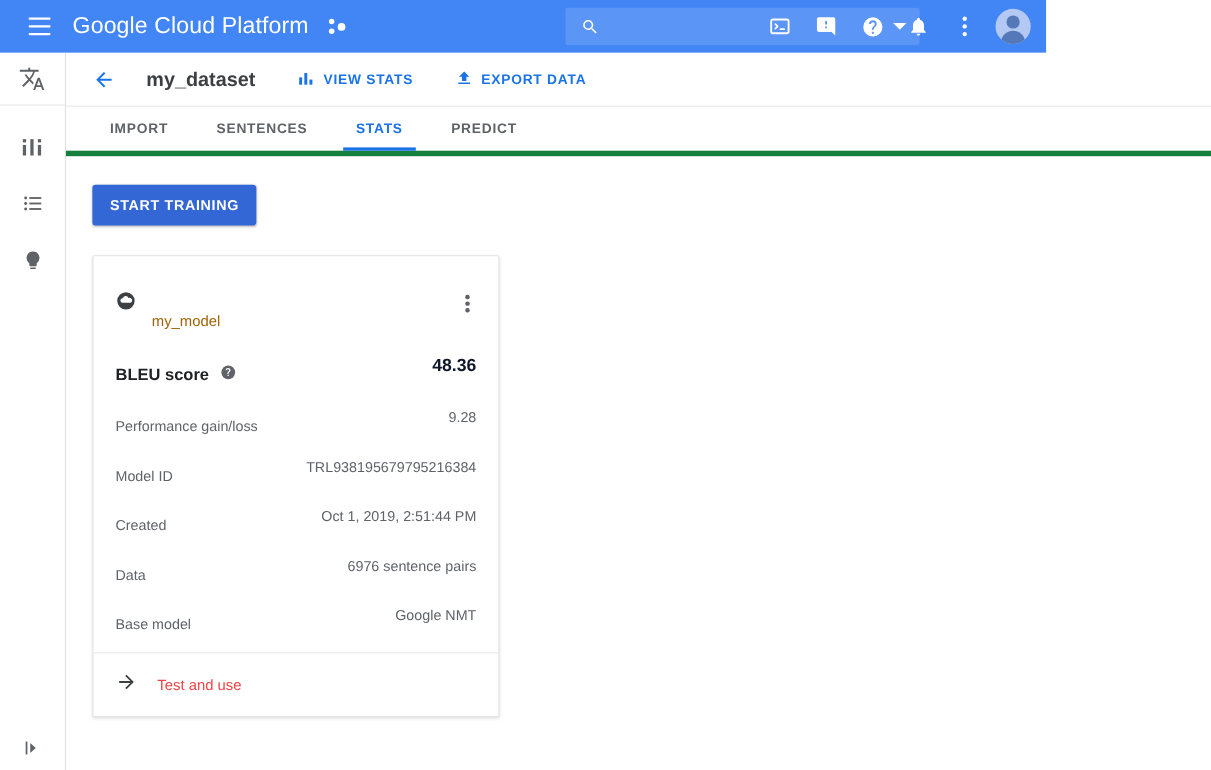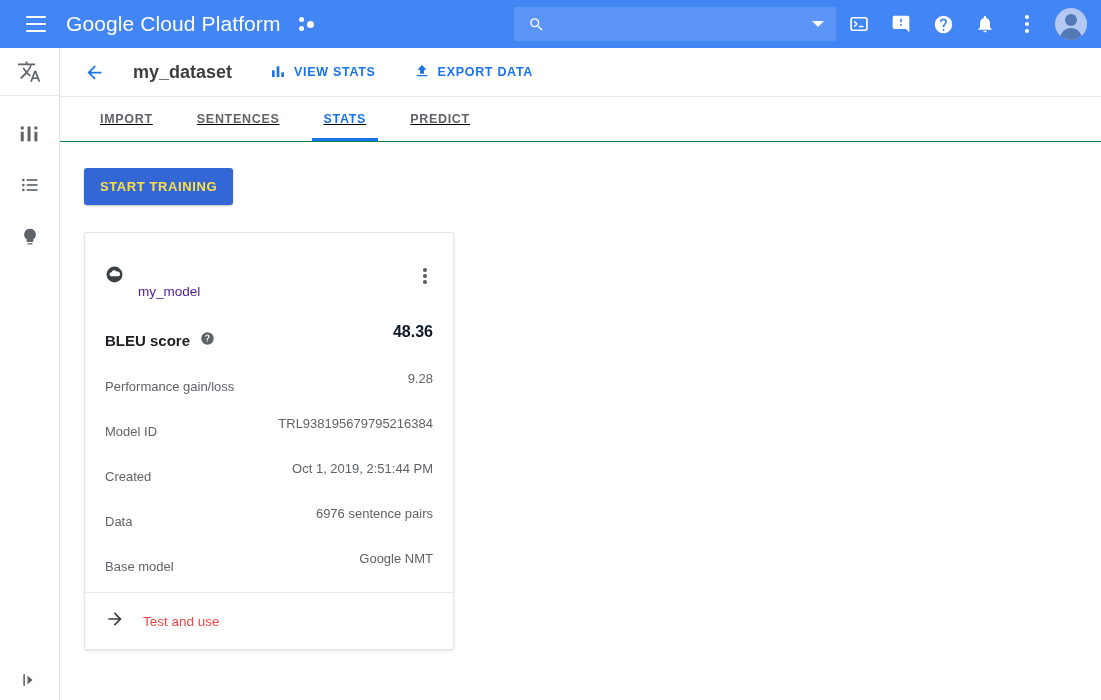--- a/index.html
+++ b/index.html
@@ -7,21 +7,21 @@
     margin: 0; padding: 0;
     width: 1101px; height: 700px;
     background: #ffffff;
     font-family: "Liberation Sans", sans-serif;
     overflow: hidden;
   }
 
   
   .topbar {
     position: absolute; left: 0; top: 0;
-    width: 1101px; height: 48px;
+    width: 951px; height: 48px;
     background: #4285f4;
     display: flex; align-items: center;
   }
   .hamburger {
     width: 48px; height: 48px; margin-left: 12px;
     display: flex; flex-direction: column; justify-content: center;
     align-items: center; gap: 5px; cursor: pointer;
   }
   .hamburger span {
     display: block; width: 20px; height: 2px; background: #ffffff; border-radius: 1px;
@@ -119,56 +119,56 @@
     font-size: 18px; color: #3c4043; font-weight: bold;
     margin-left: 23px; margin-right: 38px; white-space: nowrap;
   }
   .hdr-action {
     display: flex; align-items: center; gap: 8px;
     color: #1a73e8; font-size: 12.5px; font-weight: bold;
     letter-spacing: .7px; cursor: pointer; margin-right: 38px;
   }
 
   .tabbar {
-    height: 45px; border-bottom: 1px solid #15803d;
-    display: flex; align-items: stretch; padding-left: 18px; position: relative; text-decoration: underline;
+    height: 45px; border-bottom: 5px solid #15803d;
+    display: flex; align-items: stretch; padding-left: 18px; position: relative;
   }
   .tab {
     display: flex; align-items: center; padding: 0 22px;
     font-size: 12.5px; font-weight: bold; letter-spacing: .7px;
     color: #5f6368; cursor: pointer; position: relative;
   }
   .tab.active { color: #1a73e8; }
   .tab.active::after {
     content: ""; position: absolute; left: 10px; right: 10px; bottom: 0;
     height: 3px; background: #1a73e8;
   }
   .tabbar-right {
     margin-left: auto; display: flex; align-items: center;
     padding-right: 22px; font-size: 13px; color: #5f6368;
   }
 
   .main-area { padding: 26px 0 0 24px; }
   .btn-primary {
-    display: inline-block; background: #3367d6; color: #fde047;
+    display: inline-block; background: #3367d6; color: #ffffff;
     font-size: 13px; font-weight: bold; letter-spacing: .6px;
     padding: 11px 16px; border: none; border-radius: 3px; cursor: pointer;
     box-shadow: 0 1px 2px rgba(0,0,0,.25); font-family: "Liberation Sans", sans-serif;
   }
 
   
   .card {
     margin-top: 27px; width: 370px; background: #ffffff;
     border: 1px solid #e4e4e4; border-radius: 2px;
     box-shadow: 0 1px 3px rgba(0,0,0,.10);
   }
   .card-head {
     display: flex; align-items: center; padding: 20px 18px 0 20px;
   }
-  .model-name { font-size: 13.5px; color: #4c1d95; margin-left: 14px; margin-top: 31px; }
+  .model-name { font-size: 13.5px; color: #a16207; margin-left: 14px; margin-top: 31px; }
   .card-kebab { margin-left: auto; width: 20px; height: 20px; position: relative; cursor: pointer; }
   .card-kebab i { position: absolute; left: 8px; width: 3.5px; height: 3.5px; border-radius: 50%; background: #5f6368; }
   .card-kebab i:nth-child(1) { top: 2px; }
   .card-kebab i:nth-child(2) { top: 8px; }
   .card-kebab i:nth-child(3) { top: 14px; }
 
   .card-body { padding: 0 20px 18px 20px; }
   .row {
     display: flex; align-items: center; justify-content: space-between;
     padding: 14px 0 0 0; min-height: 26px;

